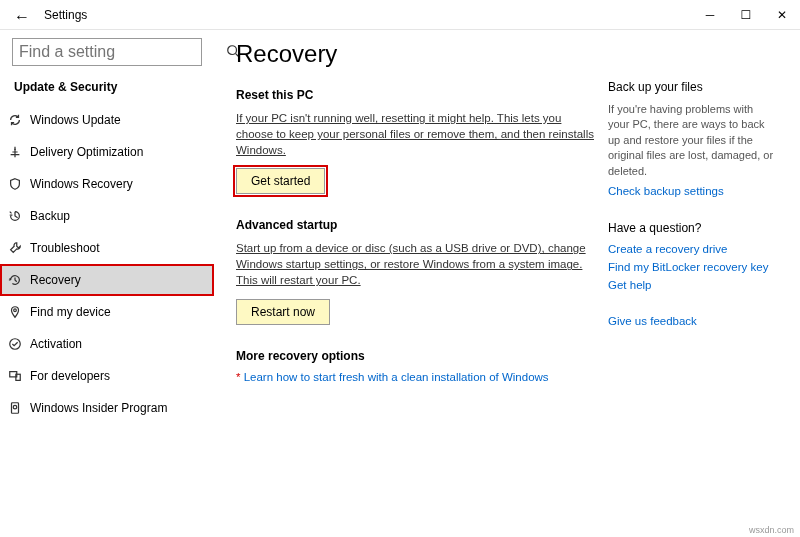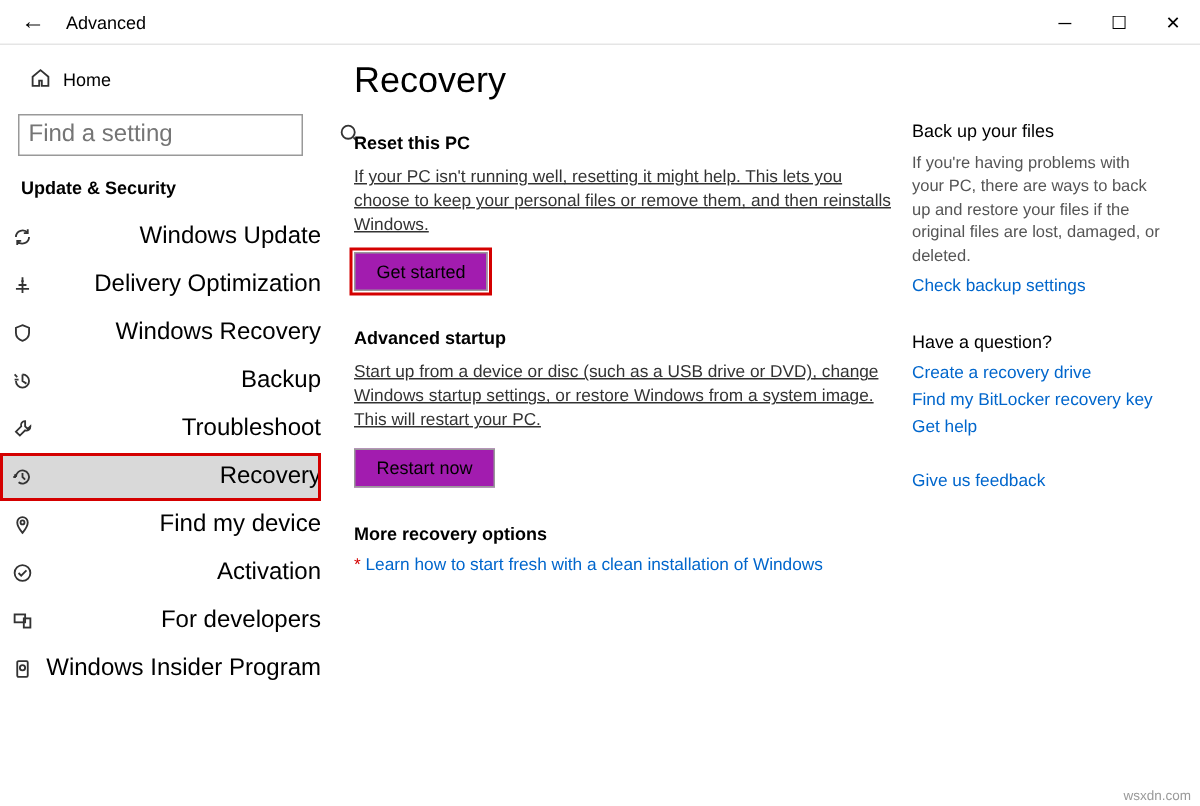--- a/index.html
+++ b/index.html
@@ -10,64 +10,58 @@
     .winbtns { position: absolute; right: 0; top: 0; display: flex; }
     .winbtn { width: 36px; height: 30px; display: flex; align-items: center; justify-content: center; font-size: 12px; cursor: pointer; }
     .layout { display: flex; height: calc(100% - 30px); }
     .sidebar { width: 214px; padding: 8px 0 0 0; }
     .home-row { display: flex; align-items: center; height: 30px; padding-left: 20px; font-size: 12px; margin-bottom: 8px; cursor: pointer; }
     .home-row .icon { width: 22px; }
     .searchbox { margin: 0 12px 14px 12px; height: 28px; border: 1px solid #999; display: flex; align-items: center; padding: 0 6px; }
     .searchbox input { border: none; outline: none; flex: 1; font-size: 16px; color: #0369a1; background: transparent; }
     .searchbox .sicon { color: #666; font-size: 12px; }
     .cat-header { padding: 0 14px 10px 14px; font-size: 12px; font-weight: 600; }
-    .nav-item { display: flex; align-items: center; height: 32px; padding-left: 8px; font-size: 16px; cursor: pointer; justify-content: space-between; }
+    .nav-item { display: flex; align-items: center; height: 32px; padding-left: 8px; font-size: 12px; cursor: pointer; }
     .nav-item .icon { width: 22px; display: inline-flex; }
     .nav-item.selected { background: #d9d9d9; }
     .nav-item.hl { outline: 2px solid #d40000; outline-offset: -2px; }
     .main { flex: 1; padding: 10px 24px 0 22px; display: flex; }
     .content { flex: 1; max-width: 370px; }
     .page-title { font-size: 24px; font-weight: 400; margin-bottom: 20px; }
     .section { margin-bottom: 24px; }
     .section h2 { font-size: 12px; font-weight: 700; margin-bottom: 8px; }
     .section p { font-size: 11.5px; color: #333; line-height: 1.4; margin-bottom: 10px; text-decoration: underline; }
-    .btn { display: inline-block; background: #a21caf; border: 1px solid #999; padding: 5px 14px; font-size: 12px; cursor: pointer; }
+    .btn { display: inline-block; background: #fef9c3; border: 1px solid #999; padding: 5px 14px; font-size: 12px; cursor: pointer; }
     .btn.hl { outline: 2px solid #d40000; outline-offset: 1px; }
     .linkrow { font-size: 11.5px; }
     .linkrow .star { color: #d40000; }
     .link { color: #0066cc; cursor: pointer; }
     .aside { width: 180px; padding-top: 40px; padding-left: 12px; }
     .aside-block { margin-bottom: 24px; }
     .aside-block h3 { font-size: 12px; font-weight: 400; margin-bottom: 8px; }
     .aside-block p { font-size: 11px; color: #555; line-height: 1.4; margin-bottom: 6px; }
     .aside-block .link { display: block; font-size: 11.5px; margin-bottom: 6px; }
     .watermark { position: absolute; bottom: 2px; right: 6px; font-size: 9px; color: #999; }
     svg { width: 14px; height: 14px; stroke: #333; stroke-width: 1.4; fill: none; }
   </style>
 </head>
 <body>
 
 <div class="titlebar">
   <span class="back">←</span>
-  <span class="title">Advanced</span>
+  <span class="title">Settings</span>
   <div class="winbtns">
     <div class="winbtn">─</div>
     <div class="winbtn">☐</div>
     <div class="winbtn">✕</div>
   </div>
 </div>
 
 <div class="layout">
   <div class="sidebar">
-    <div class="home-row">
-      <span class="icon"><svg viewBox="0 0 16 16">
-            <path d="M2 7l6-5 6 5v7H9v-4H7v4H2z"></path>
-          </svg></span>
-      <span>Home</span>
-    </div>
     <div class="searchbox">
       <input placeholder="Find a setting" style="">
       <span class="sicon"><svg viewBox="0 0 16 16">
             <circle cx="7" cy="7" r="5"></circle>
             <path d="M11 11l3 3"></path>
           </svg></span>
     </div>
     <div class="cat-header">Update &amp; Security</div>
 
     <div class="nav-item">

